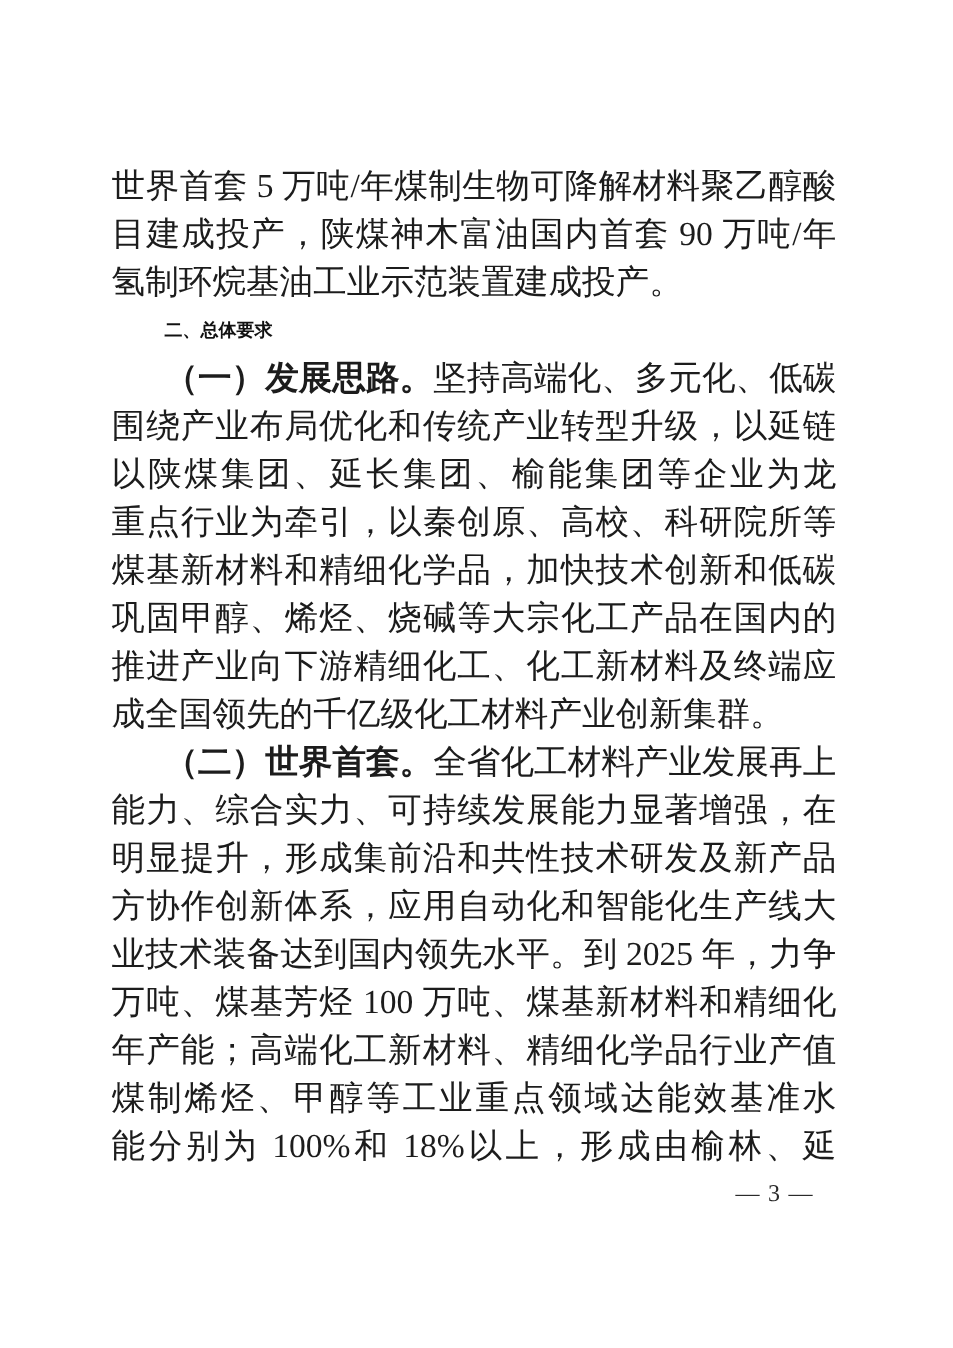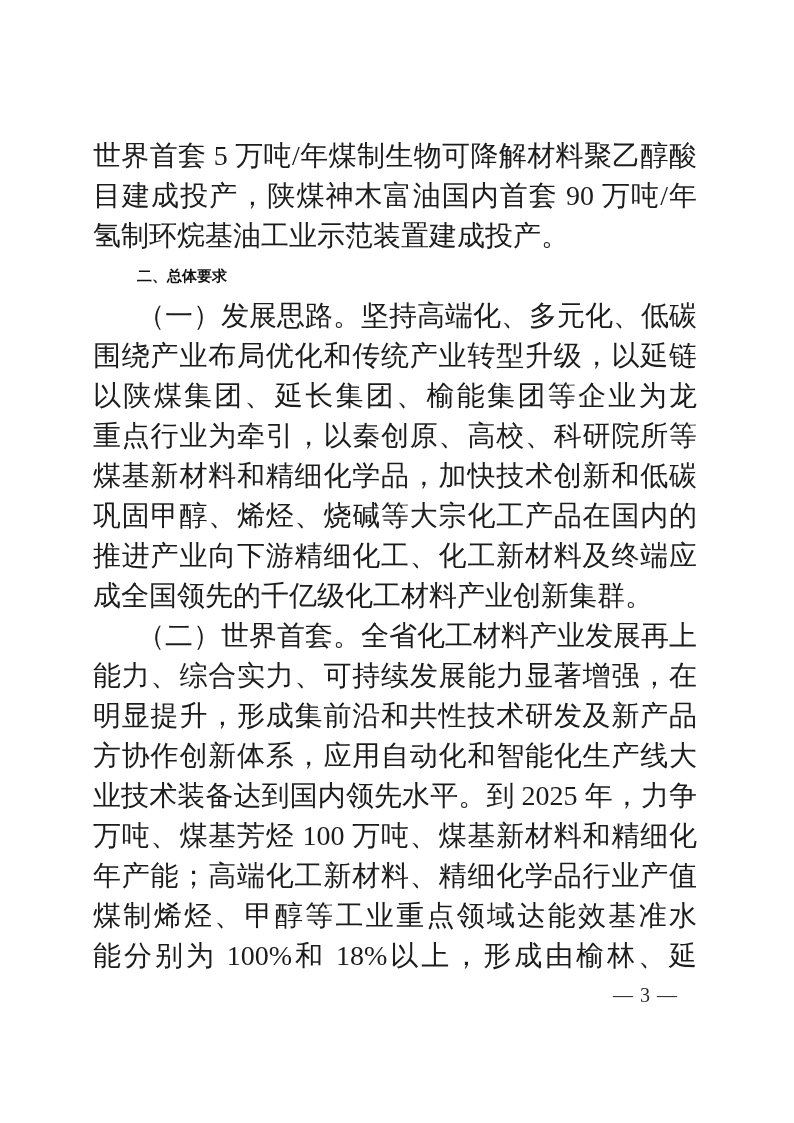--- a/index.html
+++ b/index.html
@@ -38,21 +38,21 @@
   .line.ind {
     text-indent: 44px;
   }
   .para.heading .line {
     font-family: "Liberation Sans", "DejaVu Sans", sans-serif;
     font-weight: bold;
     font-size: 15px;
     color: #111111;
   }
   .seg.lead {
-    font-weight: normal;
+    font-weight: bold;
   }
   .page-number {
     position: absolute;
     top: 980px;
     right: 116px;
     font-size: 20px;
     line-height: 30px;
     color: #2a2a2a;
     letter-spacing: 1px;
   }

